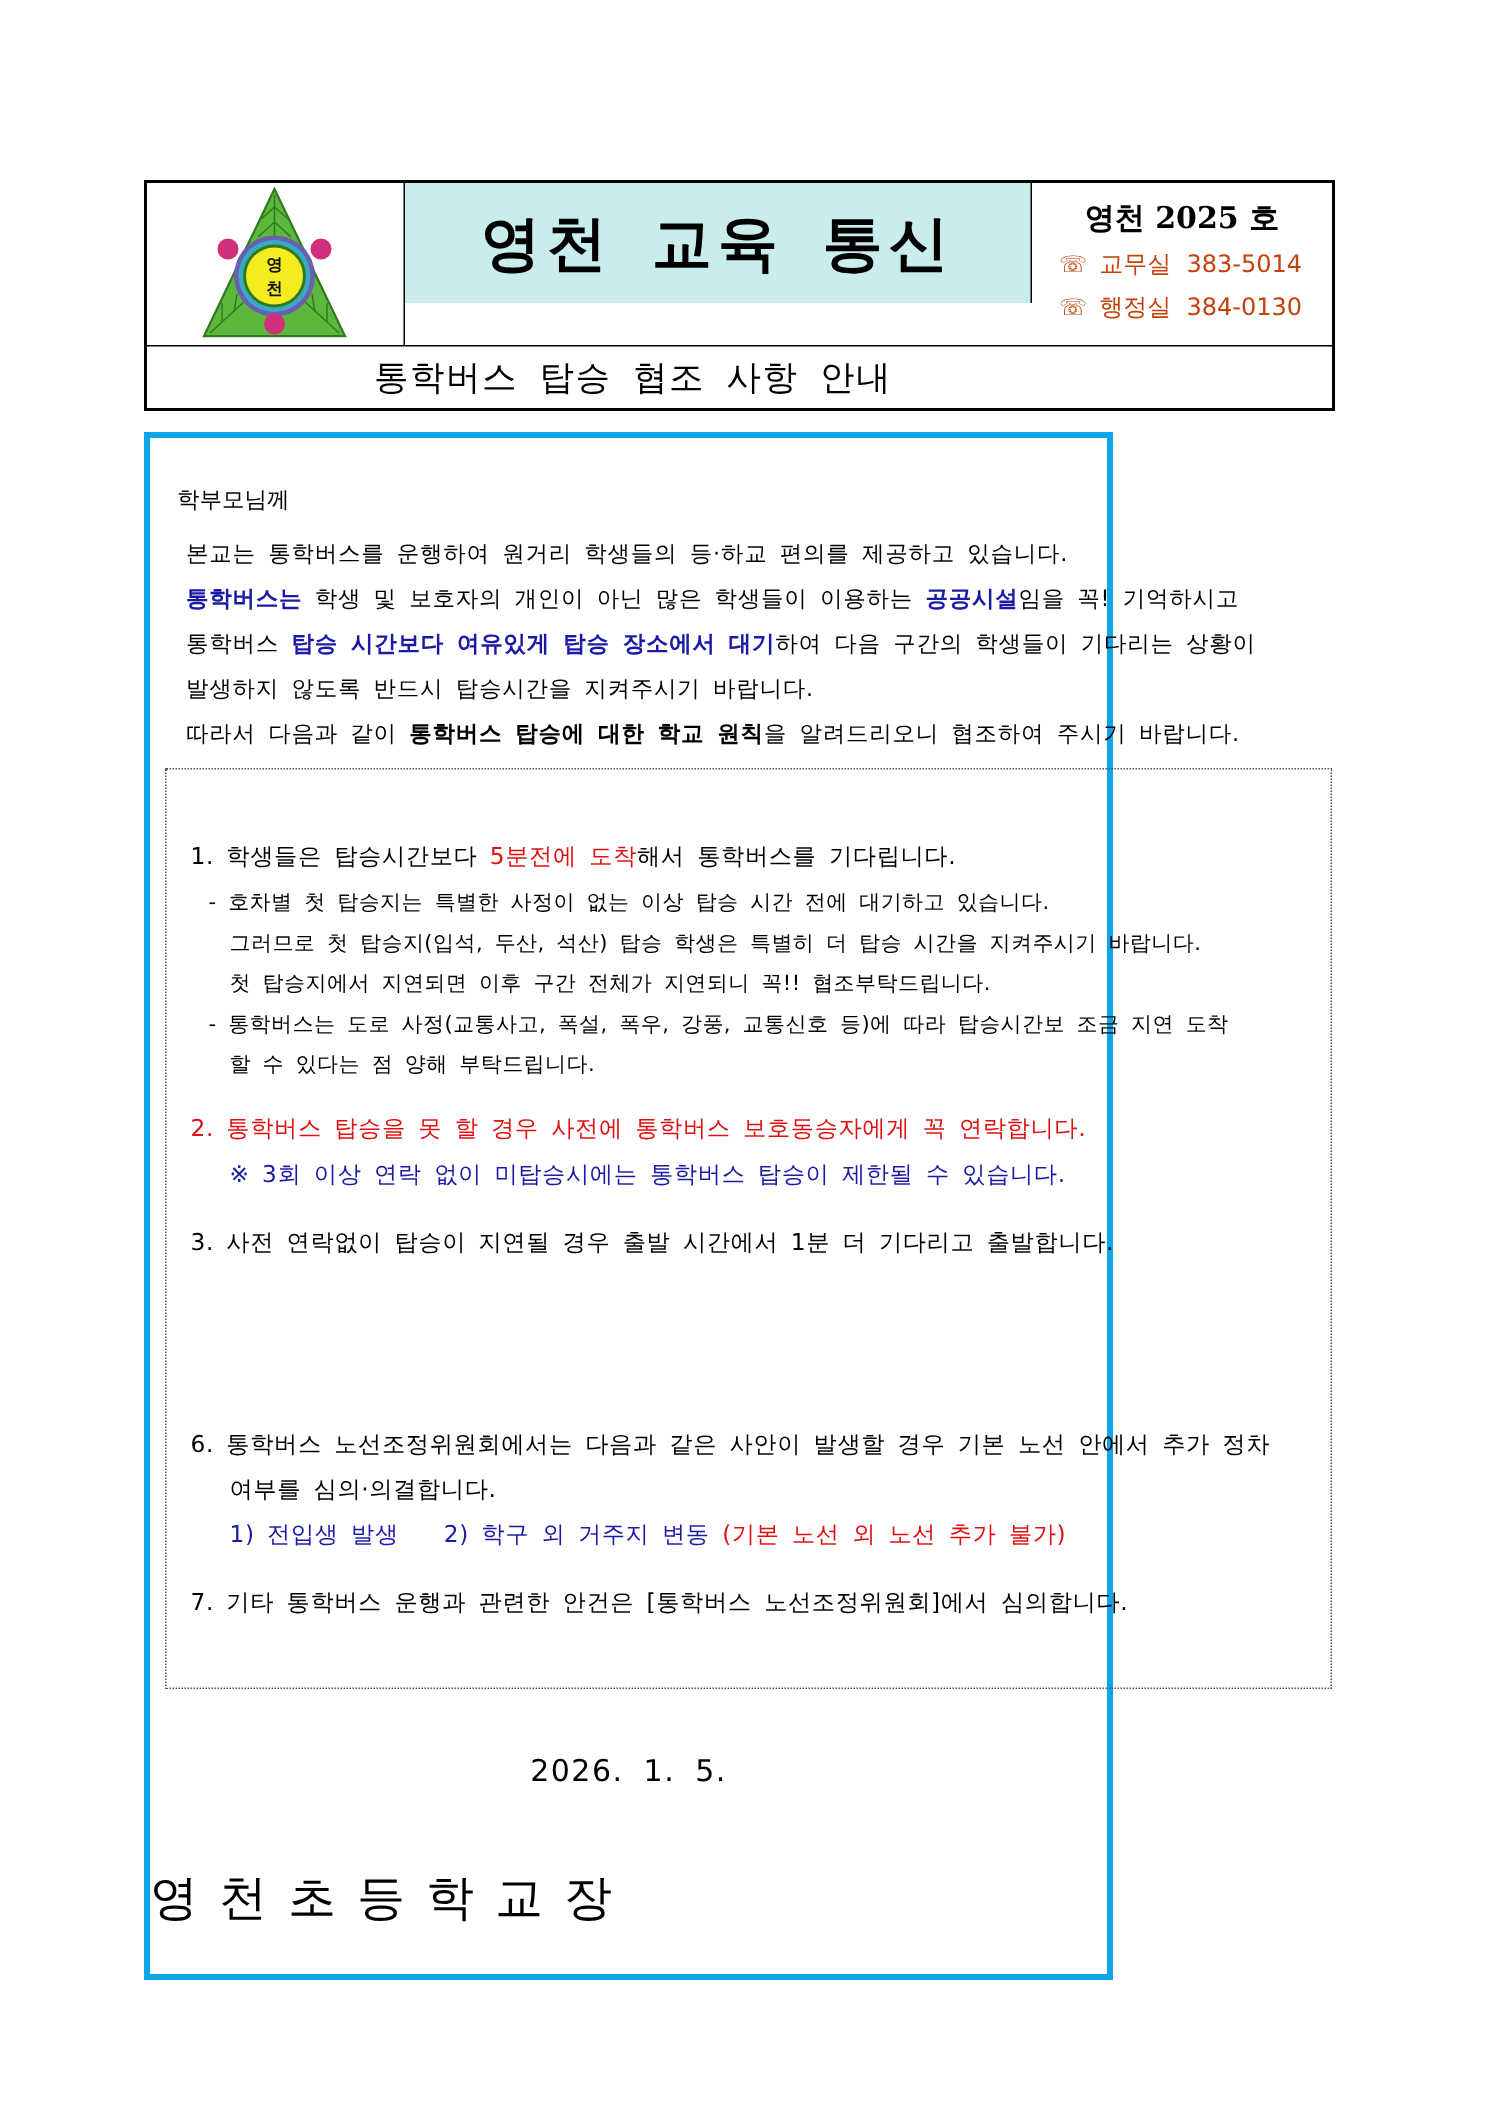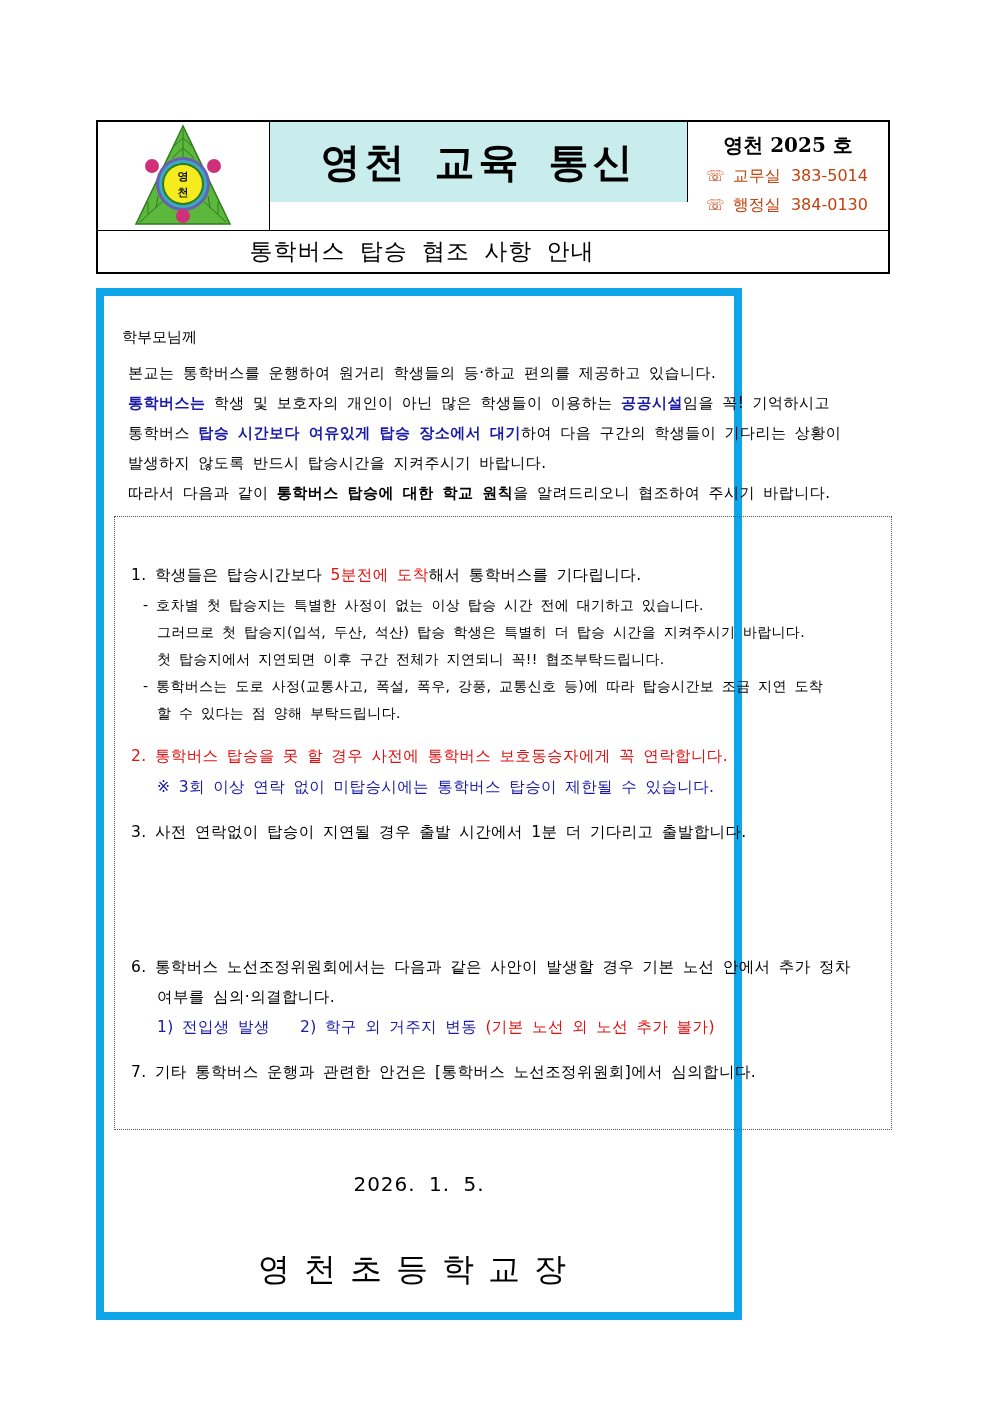--- a/index.html
+++ b/index.html
@@ -13,33 +13,33 @@
   .title-cell { position: absolute; left: 172px; top: 0; width: 417px; height: 80px; background: #c9ecec; border-right: 1px solid #000; display:flex; align-items:center; justify-content:center; }
   .title-cell span { font-size: 40px; font-weight: bold; letter-spacing: 4px; word-spacing: 8px; }
   .info-cell { position: absolute; left: 590px; top: 0; width: 200px; height: 108px; }
   .issue { position: absolute; left: 0; right: 0; top: 10px; text-align: center; font-family: "DejaVu Serif", "Liberation Serif", serif; font-size: 20px; font-weight: bold; }
   .phone { position: absolute; left: 18px; font-size: 16px; color: #c2410c; white-space: nowrap; }
   .phone .ic { font-size: 15px; margin-right: 8px; }
   .phone1 { top: 44px; }
   .phone2 { top: 73px; }
   .subtitle { position: absolute; left: 0; top: 109px; width: 648px; height: 41px; display:flex; align-items:center; justify-content:center; font-size: 23px; letter-spacing: 1px; word-spacing: 6px; }
 
-  .main-box { position: absolute; left: 96px; top: 288px; width: 646px; height: 1032px; border: 8px solid #0ea5e9; box-sizing: border-box; }
+  .main-box { position: absolute; left: 96px; top: 288px; width: 646px; height: 1032px; border: 4px solid #0ea5e9; box-sizing: border-box; }
   .intro { position: absolute; left: 18px; top: 32px; width: 770px; font-size: 15px; }
   .intro .greet { position: absolute; left: 0; top: 0; white-space: nowrap; }
   .intro .line { position: absolute; left: 6px; white-space: nowrap; letter-spacing: 0.5px; word-spacing: 3px; text-align: right; }
   .blue { color: #1a1aa6; font-weight: bold; }
   .red { color: #e01010; }
   .bold { font-weight: bold; }
 
   .rules-box { position: absolute; left: 10px; top: 220px; width: 778px; height: 614px; border: 1px dotted #555; box-sizing: border-box; }
   .rule { position: absolute; left: 16px; white-space: nowrap; font-size: 15.5px; letter-spacing: 0.4px; word-spacing: 3px; }
   .sub { position: absolute; white-space: nowrap; font-size: 14px; letter-spacing: 0.3px; word-spacing: 3px; }
   .date { position: absolute; left: 0; right: 0; top: 876px; text-align: center; font-size: 20px; letter-spacing: 1px; word-spacing: 6px; }
-  .signature { position: absolute; left: 0; right: 0; top: 952px; text-align: center; font-size: 32px; letter-spacing: 14px; }
+  .signature { position: absolute; left: 0; right: 0; top: 952px; font-size: 32px; letter-spacing: 14px; }
   .logo-svg { position: absolute; left: 30px; top: 2px; }
 </style>
 </head>
 <body>
 
 <div class="header-table">
   <div class="hdr-row1">
     <div class="logo-cell">
       <svg class="logo-svg" width="110" height="104" viewBox="0 0 110 104">
         <polygon points="55,2 8,100 102,100" fill="#5cb83c" stroke="#2f7a1e" stroke-width="1.5"></polygon>

